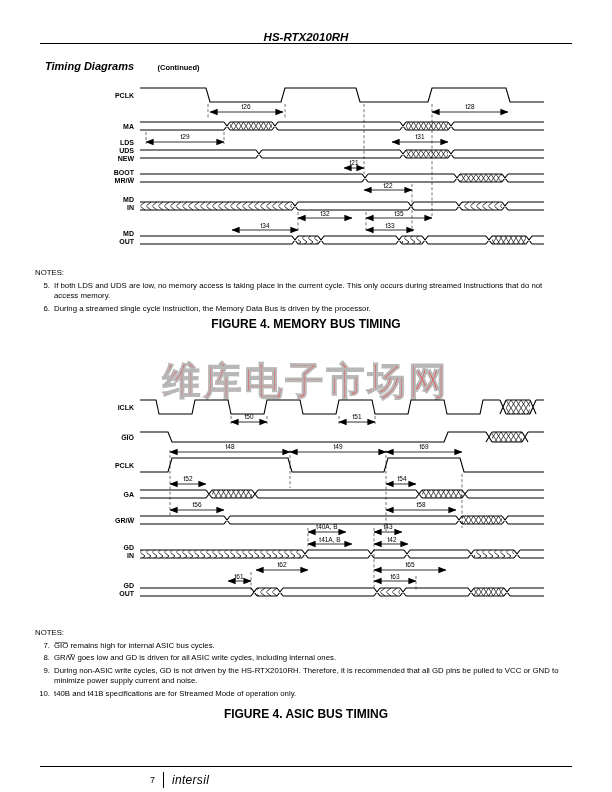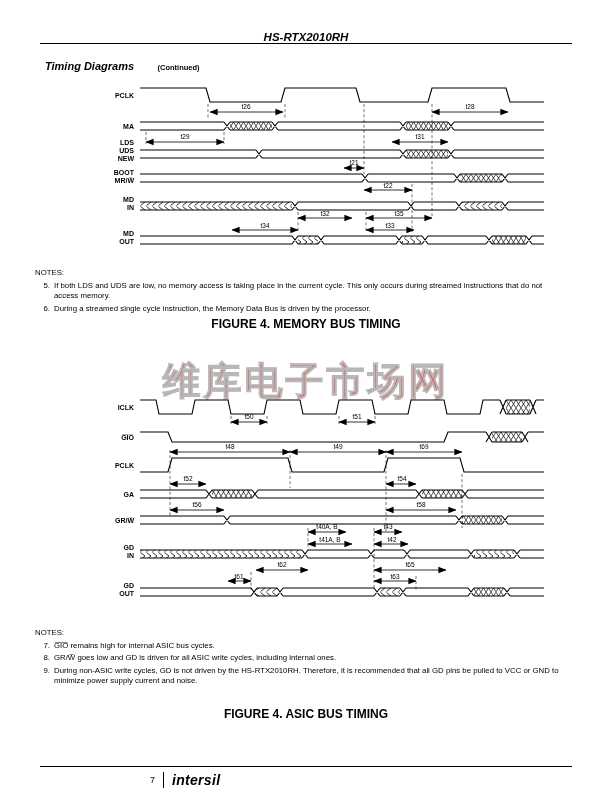--- a/index.html
+++ b/index.html
@@ -21,21 +21,21 @@
   .note-num{width:15px;flex:none;text-align:right;margin-right:4px}
   .note-text{flex:1}
   .fig-caption{position:absolute;left:0;width:100%;text-align:center;font-weight:bold;font-size:12px}
   #cap4{top:317px}
   #cap5{top:707px}
   .watermark{position:absolute;top:356px;left:50%;transform:translateX(-50%);font-size:38px;font-weight:bold;color:#ef4444;-webkit-text-stroke:1px #b8b8b8;letter-spacing:3px;white-space:nowrap;z-index:0}
   .footer-rule{position:absolute;top:766px;left:40px;width:532px;border-top:1px solid #000}
   .footer{position:absolute;top:772px;left:150px;display:flex;align-items:center;gap:8px}
   .page-num{font-size:9px}
   .footer-divider{display:inline-block;width:1px;height:16px;background:#000}
-  .logo{font-size:14px;font-weight:bold;font-style:italic;letter-spacing:.3px}
+  .logo{font-size:12px;font-weight:normal;font-style:italic;letter-spacing:.3px}
   
   .wave{fill:none;stroke:#000;stroke-width:1.1}
   .dim{stroke:#000;stroke-width:.8}
   .dash{fill:none;stroke:#000;stroke-width:.55;stroke-dasharray:3 2.2}
   .sig{font-family:"Liberation Sans",sans-serif;font-size:7px;font-weight:bold;text-anchor:end;fill:#000}
   .tlabel{font-family:"Liberation Sans",sans-serif;font-size:6.5px;text-anchor:middle;fill:#000}
   .pat{stroke:#000;stroke-width:.7}
   .patc{stroke:#000;stroke-width:.8;fill:none}
 </style>
 </head>
@@ -281,20 +281,24 @@
     <span class="note-text">G̅I̅O̅ remains high for internal ASIC bus cycles.</span>
   </div>
   <div class="note-row">
     <span class="note-num">8.</span>
     <span class="note-text">GR/W̅ goes low and GD is driven for all ASIC write cycles, including internal ones.</span>
   </div>
   <div class="note-row">
     <span class="note-num">9.</span>
     <span class="note-text">During non-ASIC write cycles, GD is not driven by the HS-RTX2010RH. Therefore, it is recommended that all GD pins be pulled to VCC or GND to minimize power supply current and noise.</span>
   </div>
+  <div class="note-row">
+    <span class="note-num">10.</span>
+    <span class="note-text">t40B and t41B specifications are for Streamed Mode of operation only.</span>
+  </div>
 </div>
 
 <div class="fig-caption" id="cap5">FIGURE 4.  ASIC BUS TIMING</div>
 
 <div class="footer-rule"></div>
 <div class="footer">
   <span class="page-num">7</span>
   <span class="footer-divider"></span>
   <span class="logo">intersil</span>
 </div>

